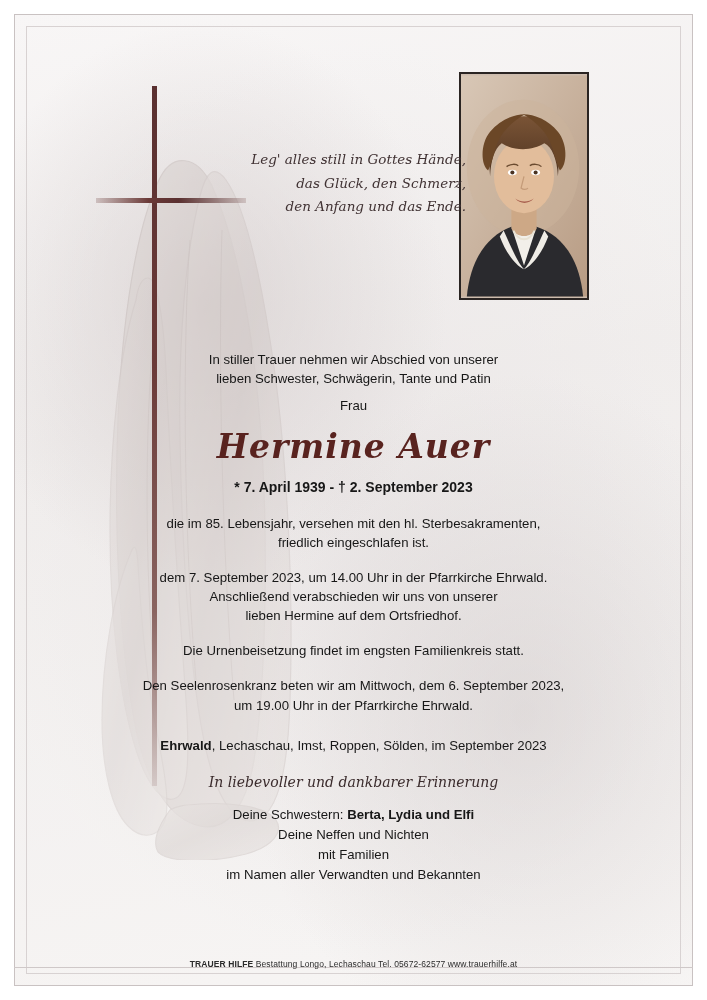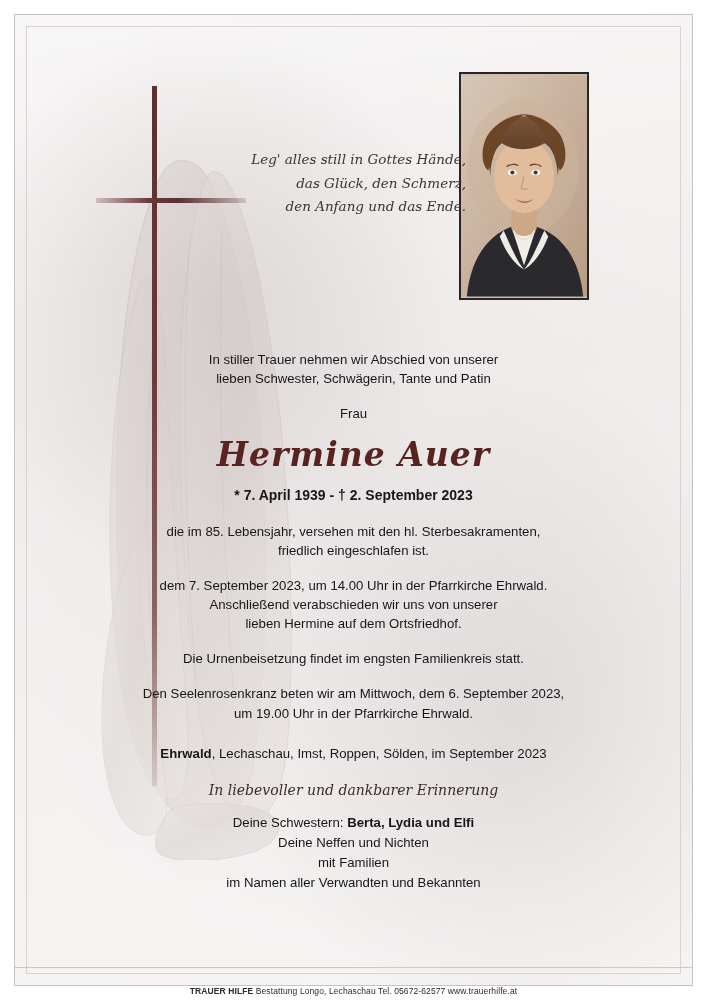--- a/index.html
+++ b/index.html
@@ -124,21 +124,21 @@
     top: 350px;
     width: 487px;
     text-align: center;
     font-size: 13.2px;
     line-height: 1.42;
     color: #171717;
   }
 
   .intro { margin: 0 0 0 0; }
   .intro div { line-height: 1.45; }
-  .frau { margin-top: 16px; }
+  .frau { margin-top: 8px; }
 
   .name {
     font-family: "DejaVu Serif", serif;
     font-style: italic;
     font-weight: bold;
     font-size: 33px;
     letter-spacing: 1px;
     color: #59231f;
     margin: 14px 0 12px 0;
     line-height: 1.1;
@@ -170,21 +170,21 @@
     margin-bottom: 12px;
   }
 
   .family { line-height: 1.5; }
   .family b { font-weight: bold; }
 
   
   .footer {
     position: absolute;
     left: 0;
-    bottom: 4px;
+    bottom: 31px;
     width: 707px;
     text-align: center;
     font-size: 8.5px;
     color: #2b2b2b;
     letter-spacing: 0.1px;
   }
   .footer b { font-weight: bold; }
   .footer-rule {
     position: absolute;
     left: 14px;

